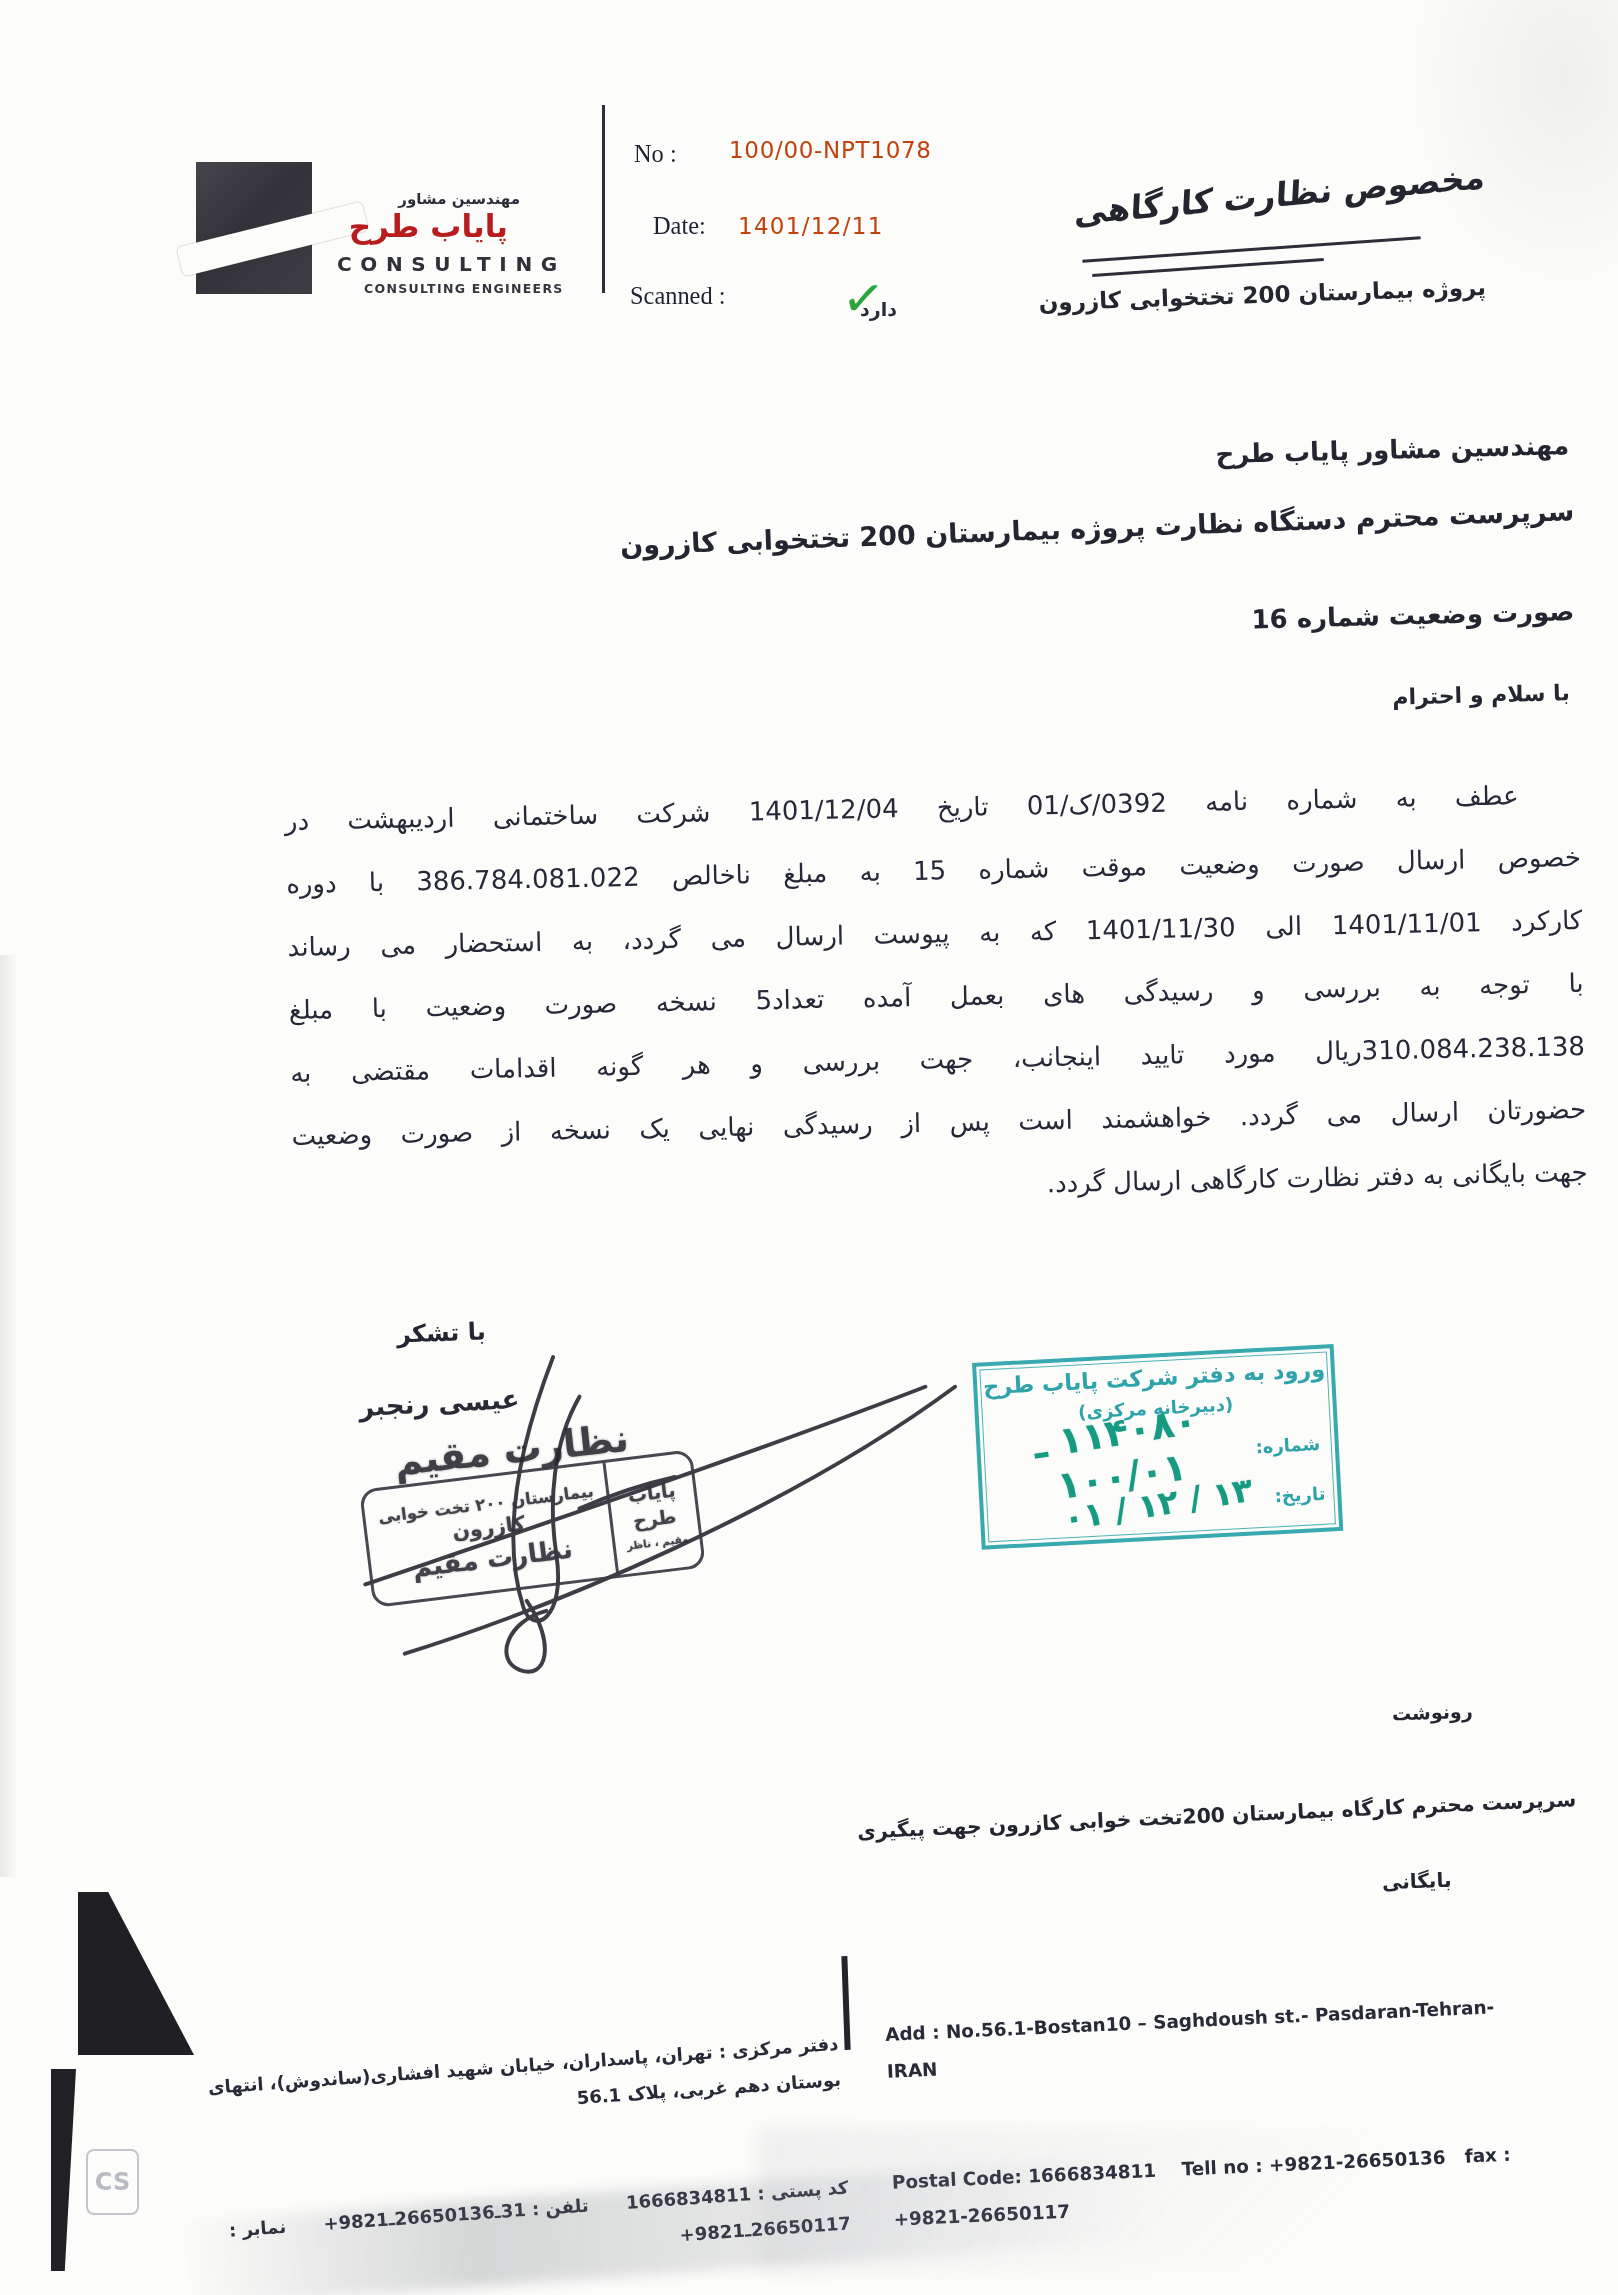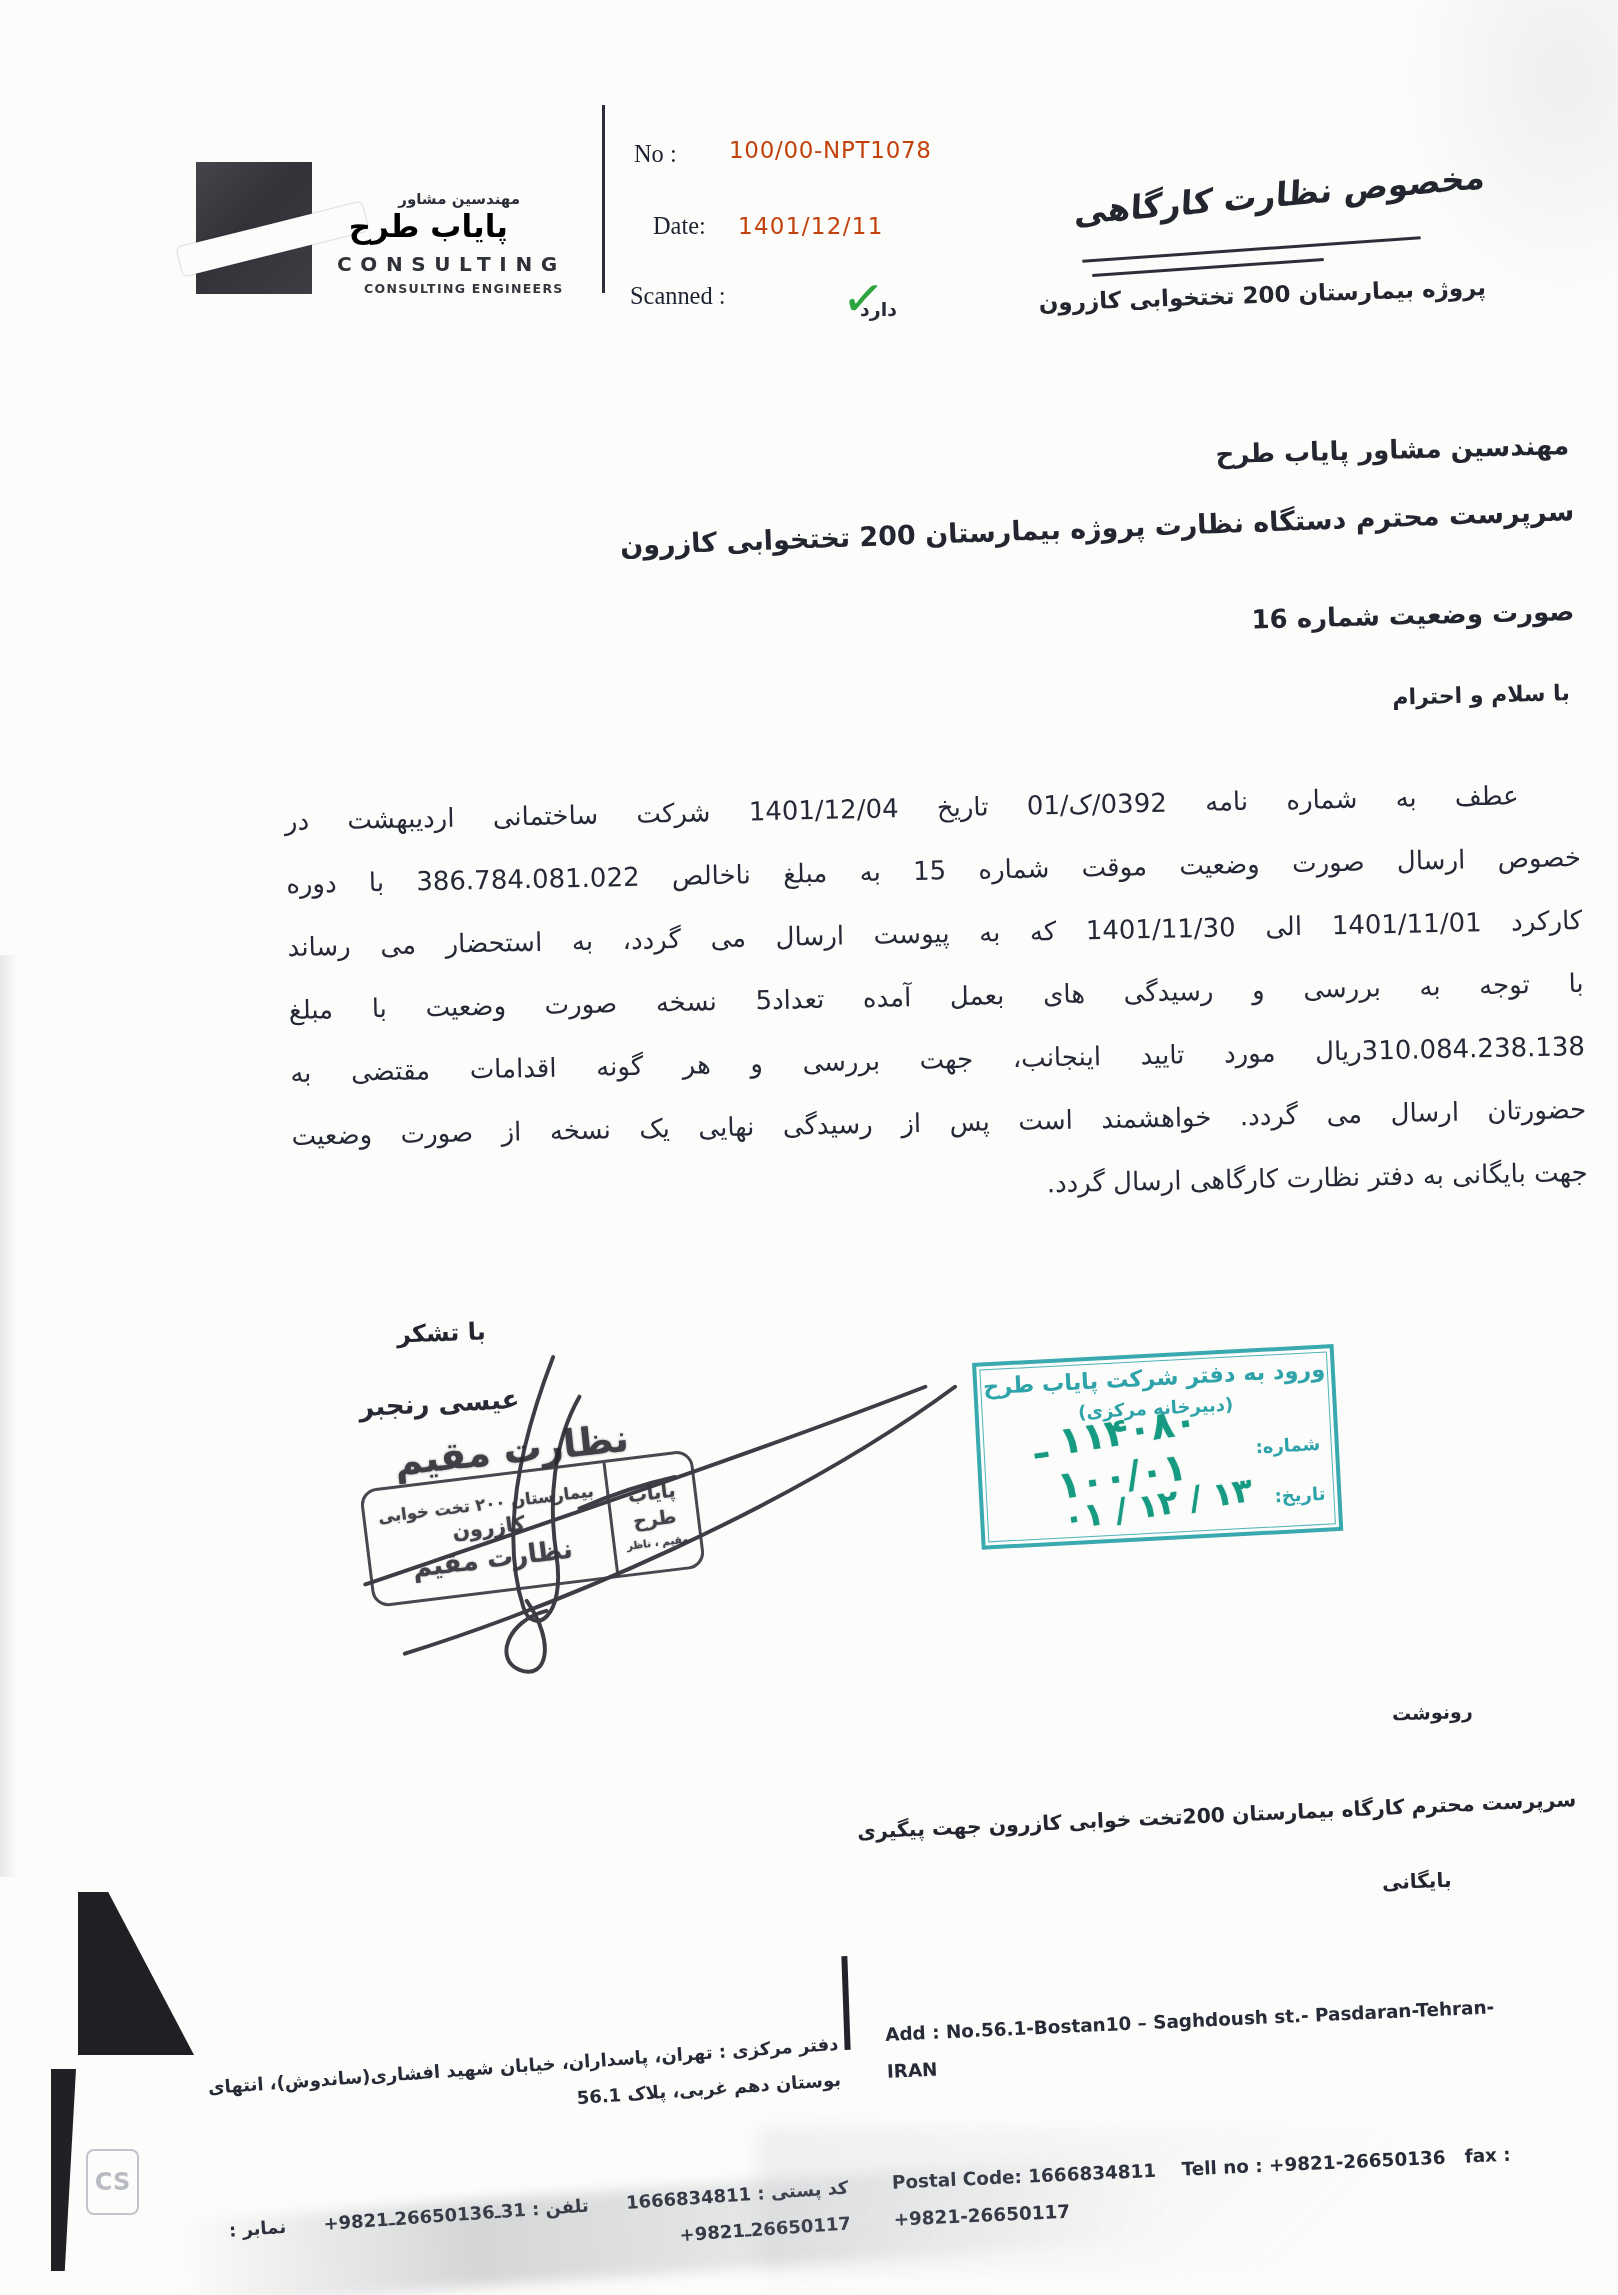--- a/index.html
+++ b/index.html
@@ -24,21 +24,21 @@
     overflow:visible;
   }
   .logo-stripe{
     left:177px;top:224px;width:191px;height:30px;
     background:#fcfcfa;
     transform:rotate(-14deg);
     border-radius:5.3px;
     box-shadow:0 0 1.3px rgba(40,40,45,.5);
   }
   .brand-fa-small{left:336px;top:190px;width:184px;text-align:right;font-size:15px;font-weight:bold;color:#2b2e38;}
-  .brand-fa-large{left:310px;top:208px;width:198px;text-align:right;font-size:31px;font-weight:bold;color:#000000;}
+  .brand-fa-large{left:310px;top:208px;width:198px;text-align:right;font-size:31px;font-weight:bold;color:#b91c1c;}
   .brand-en{left:337px;top:252px;font-size:20px;font-weight:bold;letter-spacing:8.6px;color:#2e3138;}
   .brand-en-tag{left:364px;top:281px;font-size:12.5px;font-weight:bold;letter-spacing:1.3px;color:#33363d;}
 
   .meta-divider{left:602px;top:105px;width:2.6px;height:188px;background:#2c2f3a;}
   .meta-label{font-family:"Liberation Serif", serif;font-size:24.4px;color:#1d2230;}
   .meta-value{font-size:23px;color:#c2410c;}
   .lbl-no{left:634px;top:140px;}
   .val-no{left:729px;top:137px;letter-spacing:0.7px;}
   .lbl-date{left:631px;top:212px;margin-left:22px;}
   .val-date{left:738px;top:213px;letter-spacing:1.3px;}

